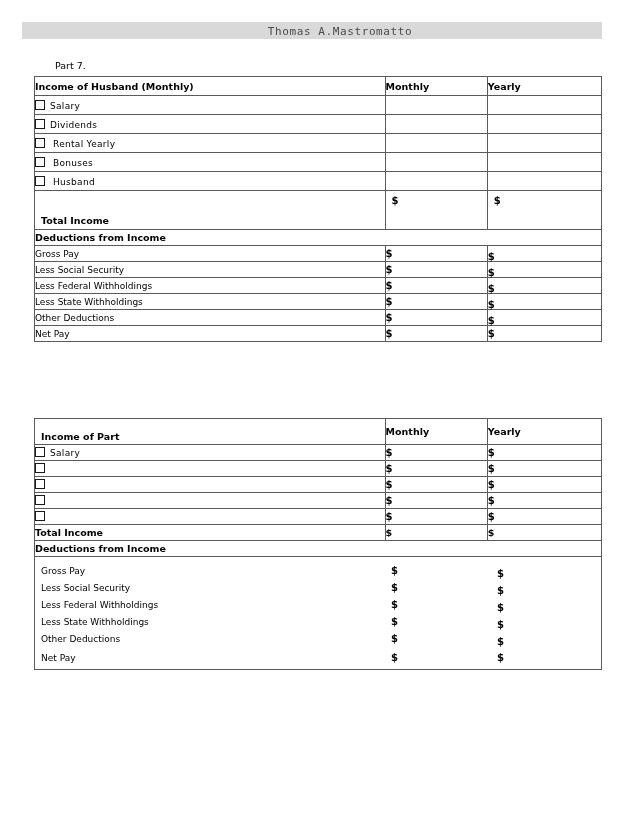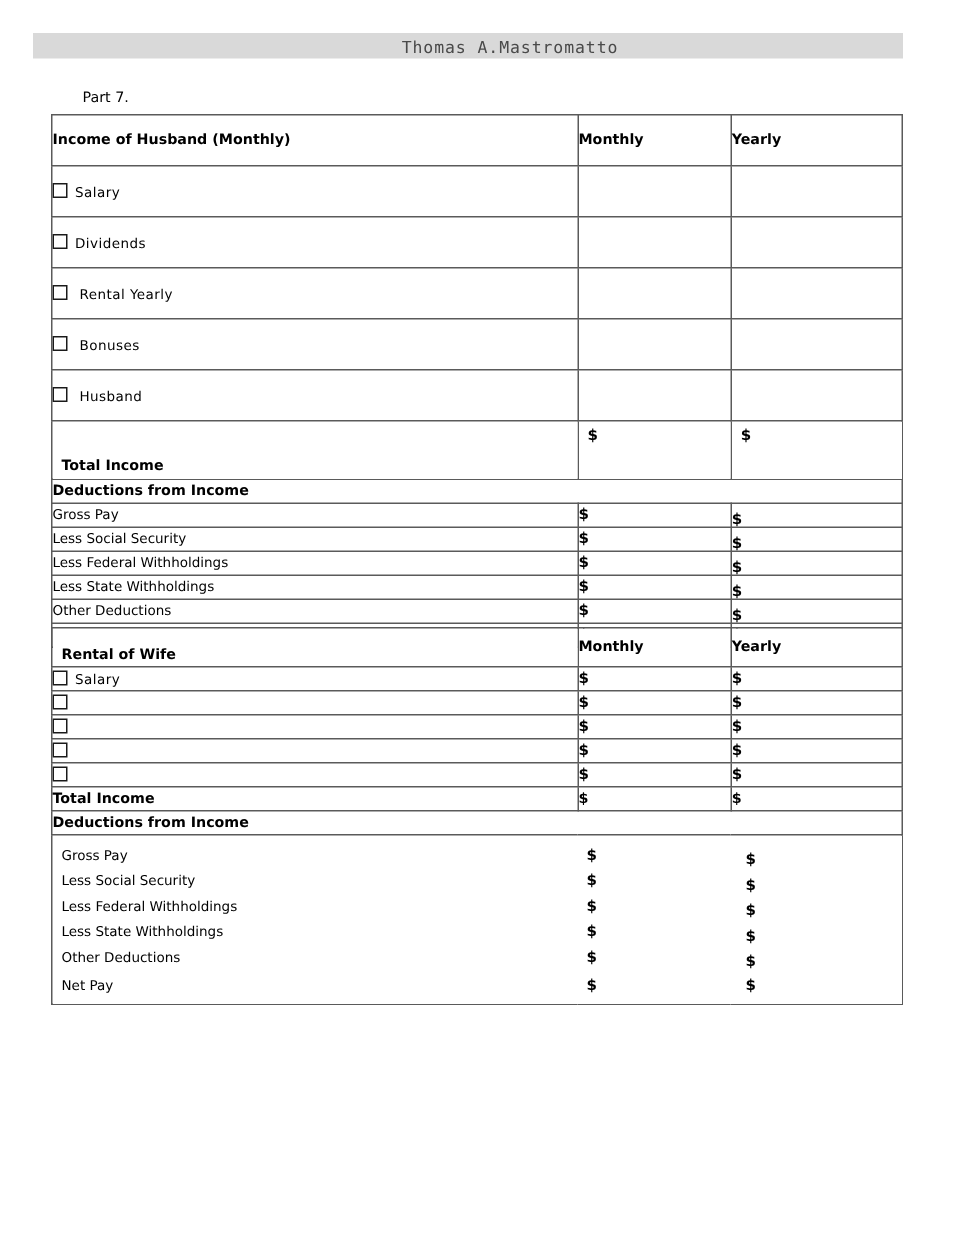--- a/index.html
+++ b/index.html
@@ -67,21 +67,21 @@
     padding: 0;
     vertical-align: middle;
     background: #ffffff;
   }
   .col-label  { width: 350px; }
   .col-month  { width: 102px; }
   .col-year   { width: 114px; }
 
   .cell-pad     { padding: 0 0 0 6px; }
   .cell-money   { padding: 0 0 0 6px; font-weight: bold; font-size: 10px; }
-  .row-h        { height: 34px; margin-left: 47px; }
+  .row-h        { height: 19px; margin-left: 47px; }
   .row-h-ded    { height: 16px; }
 
   .hdr {
     background: #d7d7d7;
     font-weight: bold;
     font-size: 9.5px;
   }
   .hdr-center { text-align: left; }
   .bold-label { font-weight: bold; font-size: 9.5px; }
 
@@ -265,21 +265,21 @@
 
 <table class="form-table" id="table-wife">
   <colgroup>
     <col class="col-label">
       <col class="col-month">
       <col class="col-year">
   </colgroup>
   <tbody>
     <tr>
       <td class="wife-hdr-cell">
-        <span class="wife-text">Rental of Wife</span>
+        <span class="wife-text">Income of Part</span>
       </td>
       <td class="hdr hdr-center">Monthly</td>
       <td class="hdr hdr-center">Yearly</td>
     </tr>
 
     <tr class="row-h-ded">
       <td class="cell-pad">
         <span class="cbx"></span><span class="cbx-label">Salary</span>
       </td>
       <td class="cell-money"><span>$</span></td>

